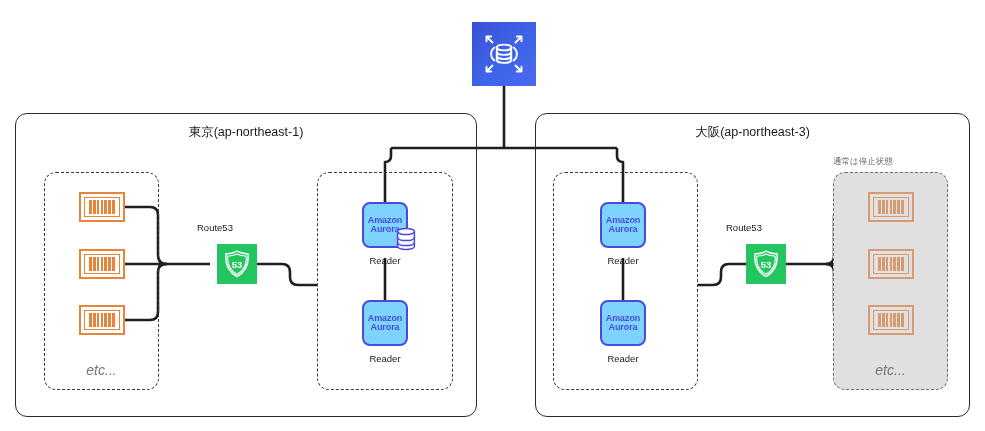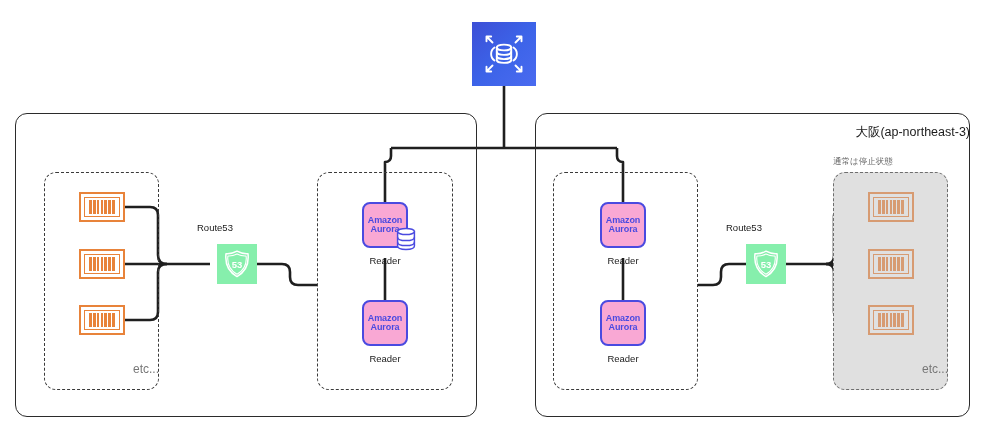--- a/index.html
+++ b/index.html
@@ -57,24 +57,25 @@
     border-color: #6e6e6e;
   }
   .group-caption {
     position: absolute;
     font-size: 8.5px;
     color: #6a6a6a;
     white-space: nowrap;
   }
   .group-note {
     position: absolute;
-    font-size: 12px;
+    font-size: 14px;
     color: #777777;
     white-space: nowrap;
-    text-align: right;
+    text-align: center;
+    font-style: italic;
   }
 
   
   .server {
     position: absolute;
     width: 46px;
     height: 30px;
     box-sizing: border-box;
     border: 2px solid #E8833A;
     background: #ffffff;
@@ -113,21 +114,21 @@
   }
   .aurora .chip {
     position: absolute;
     left: 0;
     top: 0;
     width: 46px;
     height: 46px;
     box-sizing: border-box;
     border: 2px solid #4A4AE0;
     border-radius: 8px;
-    background: #f9a8d4;
+    background: #7dd3fc;
     display: flex;
     flex-direction: column;
     align-items: center;
     justify-content: center;
     line-height: 1.02;
   }
   .aurora .chip span {
     font-size: 9px;
     font-weight: bold;
     color: #4A4AE0;
@@ -146,21 +147,21 @@
     color: #1a1a1a;
     text-align: center;
     white-space: nowrap;
   }
 
   
   .route53 {
     position: absolute;
     width: 40px;
     height: 40px;
-    background: #86efac;
+    background: #22c55e;
     display: flex;
     align-items: center;
     justify-content: center;
   }
   .route53-label {
     position: absolute;
     font-size: 9.5px;
     color: #1a1a1a;
     white-space: nowrap;
   }
@@ -226,20 +227,21 @@
 
         <path d="M13.5 13.5 L7.5 7.5 M7.5 12.2 L7.5 7.5 L12.2 7.5"></path>
         <path d="M36.5 13.5 L42.5 7.5 M37.8 7.5 L42.5 7.5 L42.5 12.2"></path>
         <path d="M13.5 36.5 L7.5 42.5 M7.5 37.8 L7.5 42.5 L12.2 42.5"></path>
         <path d="M36.5 36.5 L42.5 42.5 M42.5 37.8 L42.5 42.5 L37.8 42.5"></path>
       </g>
     </svg>
   </div>
 
   <div class="region-box" style="left:15px; top:113px; width:462px; height:304px;"></div>
+  <div class="region-title" style="left:15px; top:124px; width:462px;">東京(ap-northeast-1)</div>
 
   <div class="group-box" style="left:44px; top:172px; width:115px; height:218px;"></div>
 
   <div class="server" style="left:79px; top:192px;">
     <div class="inner">
       <i class="bar"></i>
         <i class="bar"></i>
         <i class="bar"></i>
         <i class="bar"></i>
       <i class="bar"></i>
@@ -300,21 +302,21 @@
 
   <div class="aurora" style="left:362px; top:300px;">
     <div class="chip">
       <span>Amazon</span>
       <span>Aurora</span>
     </div>
   </div>
   <div class="node-label" style="left:340px; top:353px; width:90px;">Reader</div>
 
   <div class="region-box" style="left:535px; top:113px; width:435px; height:304px;"></div>
-  <div class="region-title" style="left:535px; top:124px; width:435px;text-align:right;">大阪(ap-northeast-3)</div>
+  <div class="region-title" style="left:535px; top:124px; width:435px;">大阪(ap-northeast-3)</div>
 
   <div class="group-box" style="left:553px; top:172px; width:145px; height:218px;"></div>
 
   <div class="aurora" style="left:600px; top:202px;">
     <div class="chip">
       <span>Amazon</span>
       <span>Aurora</span>
     </div>
   </div>
   <div class="node-label" style="left:578px; top:255px; width:90px;">Reader</div>

